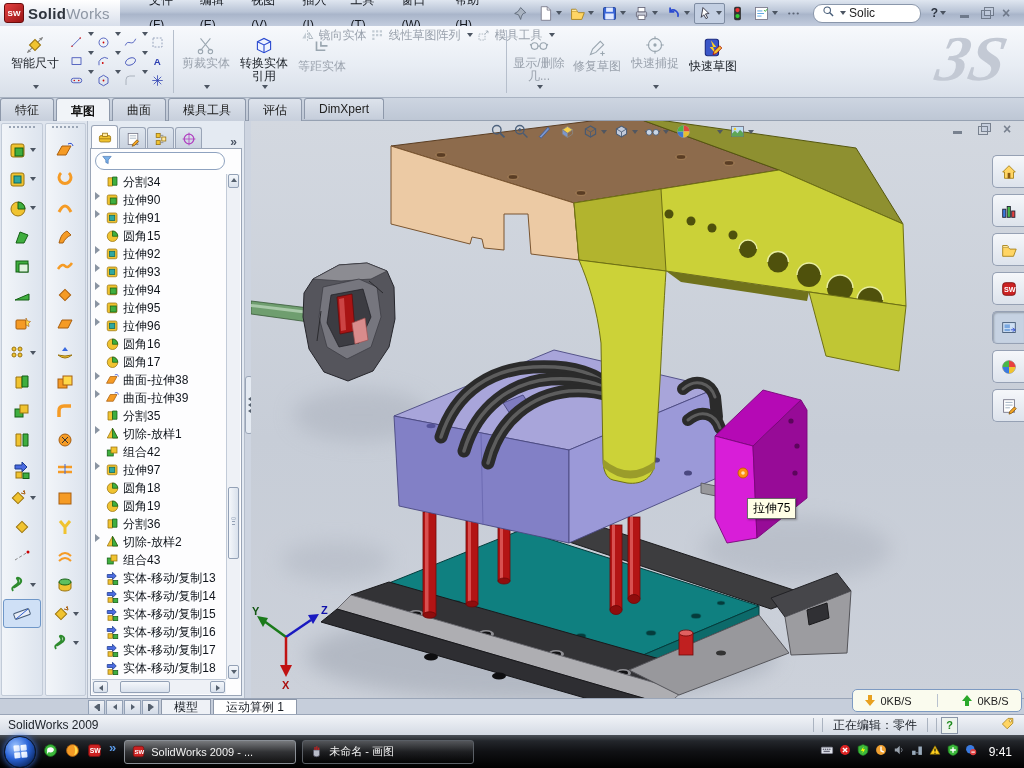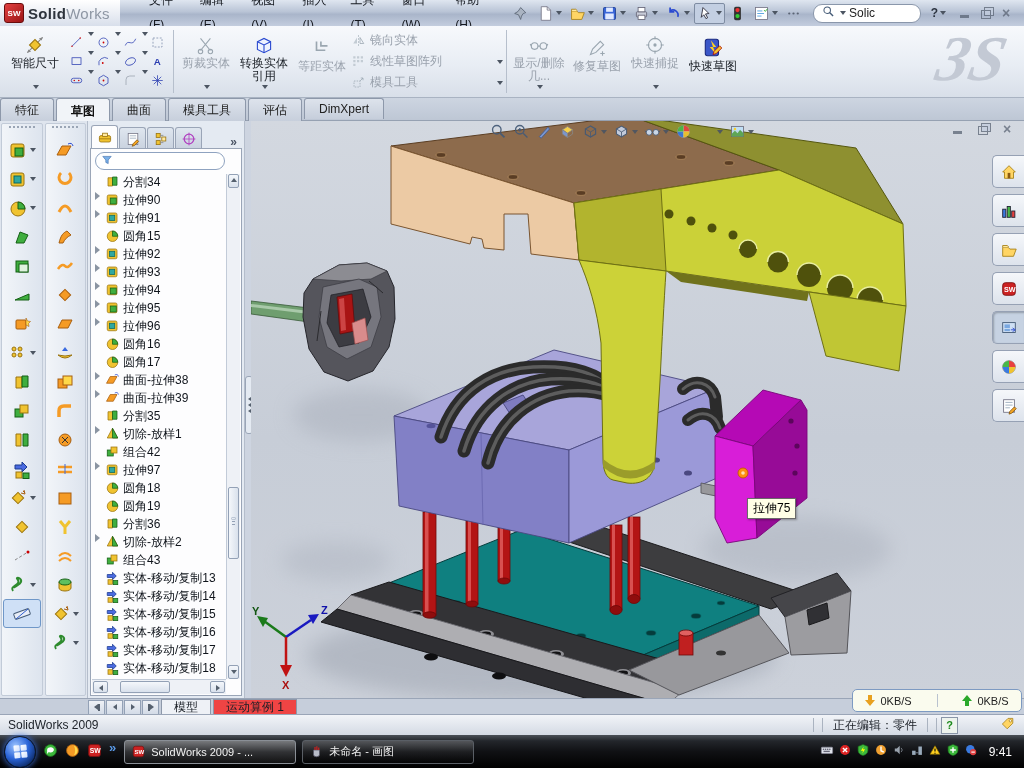--- a/index.html
+++ b/index.html
@@ -37,21 +37,21 @@
     background:linear-gradient(180deg,#f7f9fc 0%,#e8edf4 55%,#d8dfe9 100%);
     border-bottom:1px solid #a9b3c2;display:flex;align-items:stretch;padding-left:6px;box-sizing:border-box}
   .bigbtn{width:54px;display:flex;flex-direction:column;align-items:center;justify-content:center;gap:1px;
     padding:2px 1px;border:1px solid transparent;border-radius:3px;text-align:center}
   .biglabel{font-size:12px;line-height:13px;height:27px;overflow:hidden}
   .dis{color:#9aa2ad}
   .cmsep{width:1px;background:#b6bfcc;margin:4px 3px}
   .skgrid{display:flex;flex-direction:column;justify-content:center;gap:2px;padding:0 4px}
   .skrow{display:flex;align-items:center;gap:1px}
   .skcell{display:flex;align-items:center;padding:1px;border-radius:2px}
-  .stack{display:flex;flex-direction:column;justify-content:center;gap:3px;width:152px}
+  .stack{display:flex;flex-direction:row;justify-content:center;gap:3px;width:152px}
   .stkrow{display:flex;align-items:center;gap:4px;height:18px}
   .stkrow .lab{flex:1;white-space:nowrap;overflow:hidden}
   .watermark{position:absolute;right:18px;top:22px;font-size:64px;font-style:italic;font-weight:bold;
     color:#c3c9d4;font-family:"Liberation Serif","DejaVu Serif",serif;transform:skewX(-12deg);pointer-events:none}
   
   .tabrow{position:absolute;left:0;top:98px;width:1024px;height:23px;background:linear-gradient(180deg,#cdd5e1,#bec7d5);
     border-bottom:1px solid #96a1b2;display:flex;align-items:flex-start;box-sizing:border-box}
   .ctab{padding:3px 14px;margin-right:2px;border:1px solid #8d98aa;border-bottom:none;border-radius:3px 3px 0 0;
     background:linear-gradient(180deg,#dde3ec,#c6cedb);color:#222}
   .ctab.active{background:#f1f4f8;padding-top:4px;font-weight:bold;color:#111}
@@ -103,21 +103,21 @@
   .docbtns{position:absolute;left:700px;top:2px;display:flex;gap:12px;align-items:center}
   .tooltip{position:absolute;left:496px;top:377px;background:#fffee6;border:1px solid #6a6a6a;padding:1px 5px;font-size:12px;color:#000;box-shadow:1px 1px 2px rgba(0,0,0,.3)}
   .taskpane{position:absolute;right:0;top:34px;width:33px;display:flex;flex-direction:column;gap:6px;align-items:flex-end}
   .tpbtn{width:31px;height:31px;display:flex;align-items:center;justify-content:center;border:1px solid #96a1b4;border-right:none;
     border-radius:5px 0 0 5px;background:linear-gradient(180deg,#f5f7fa,#dde3ec)}
   .tpbtn.pressed{background:#c6d2e2;box-shadow:inset 1px 1px 2px rgba(0,0,0,.25)}
   
   .mtabs{position:absolute;left:0;top:698px;width:1024px;height:16px;background:#c6cedb;border-top:1px solid #9aa5b7;display:flex;align-items:center}
   .mnav{display:flex;gap:1px;margin-left:88px}
   .mnavb{width:15px;height:13px;background:linear-gradient(180deg,#eef1f6,#d3dbe7);border:1px solid #93a1b6;display:flex;align-items:center;justify-content:center}
-  .mtab{padding:0 12px;height:15px;line-height:15px;border:1px solid #8d98aa;border-bottom:none;background:#ef4444;margin-left:2px;font-size:12px}
+  .mtab{padding:0 12px;height:15px;line-height:15px;border:1px solid #8d98aa;border-bottom:none;background:#ffffff;margin-left:2px;font-size:12px}
   .mtab.active{background:#eef1f6;font-weight:normal}
   
   .statusbar{position:absolute;left:0;top:714px;width:1024px;height:21px;
     background:linear-gradient(180deg,#f2f4f8,#d4dae4);border-top:1px solid #9aa5b7;display:flex;align-items:center;padding:0 8px;box-sizing:border-box}
   .ssep{width:1px;height:14px;background:#aab3c0;margin:0 4px}
   .qmark{width:15px;height:15px;border:1px solid #8a96a8;background:#eef4ee;color:#1b8a1b;font-weight:bold;
     display:flex;align-items:center;justify-content:center;font-size:11px}
   
   .netwidget{position:absolute;left:852px;top:689px;width:168px;height:21px;background:#fafbee;border:1px solid #7d9ac2;border-radius:5px;
     display:flex;align-items:center;justify-content:space-around;font-size:11px;color:#222;z-index:50}

